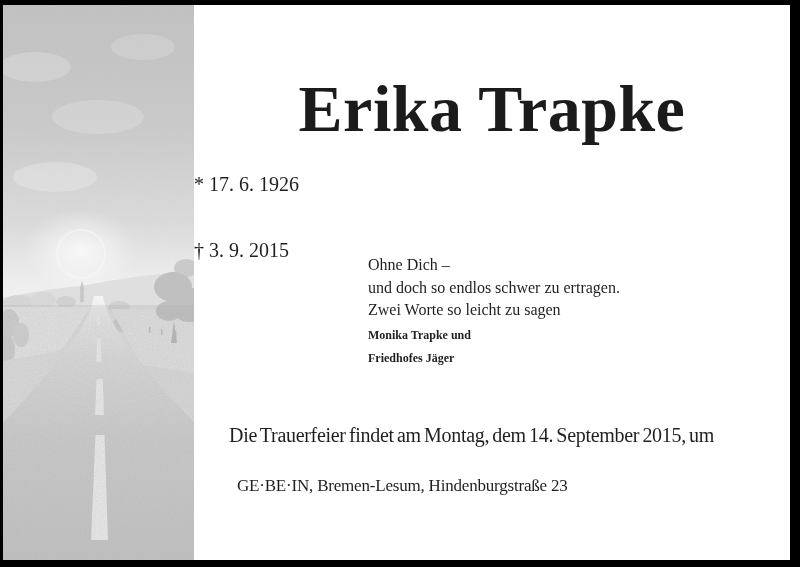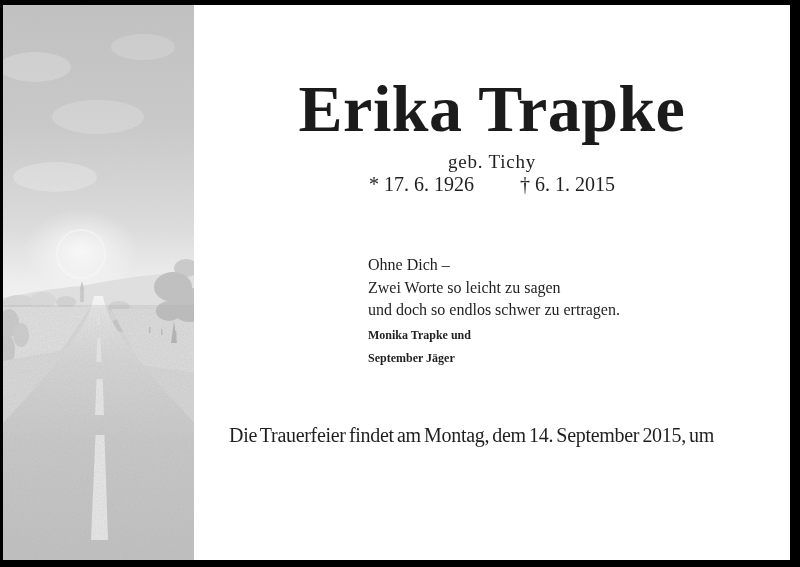--- a/index.html
+++ b/index.html
@@ -39,21 +39,21 @@
   }
   .birthname{
     position:absolute;top:147px;left:0;width:100%;
     text-align:center;
     font-size:19px;line-height:19px;
     letter-spacing:0.8px;
   }
   .dates{
     position:absolute;top:169px;left:0;width:100%;
     display:flex;justify-content:center;gap:46px;
-    font-size:20px;line-height:20px;
+    font-size:20px;line-height:20px;flex-direction:column;
   }
   .verse{
     position:absolute;top:249px;left:174px;
     font-size:16px;line-height:22.5px;
     white-space:nowrap;
   }
   .mourners{
     position:absolute;top:319px;left:174px;
     font-size:12px;line-height:22.5px;
     font-weight:bold;
@@ -158,33 +158,33 @@
           <polygon points="92.5,430 101.5,430 105,535 88,535"></polygon>
         </g>
 
         <rect x="0" y="300" width="191" height="255" filter="url(#grain)" opacity="0.32"></rect>
         <rect x="0" y="0" width="191" height="555" filter="url(#grain)" opacity="0.07"></rect>
       </svg>
     </div>
 
     <div class="content">
       <div class="name">Erika Trapke</div>
-      <div class="birthname">geb. Tichy</div>
       <div class="dates">
         <span>* 17. 6. 1926</span>
-        <span>† 6. 1. 2015</span>
+        <span>† 3. 9. 2015</span>
       </div>
       <div class="verse">
         <div>Ohne Dich –</div>
+        <div>und doch so endlos schwer zu ertragen.</div>
         <div>Zwei Worte so leicht zu sagen</div>
-        <div>und doch so endlos schwer zu ertragen.</div>
       </div>
       <div class="mourners">
         <div>Monika Trapke und</div>
-        <div>September Jäger</div>
+        <div>Friedhofes Jäger</div>
       </div>
       <div class="funeral">
         <div>Die Trauerfeier findet am Montag, dem 14. September 2015, um</div>
       </div>
+      <div class="agency">GE·BE·IN, Bremen-Lesum, Hindenburgstraße 23</div>
     </div>
 
   </div>
 </div>
 
 </body></html>

